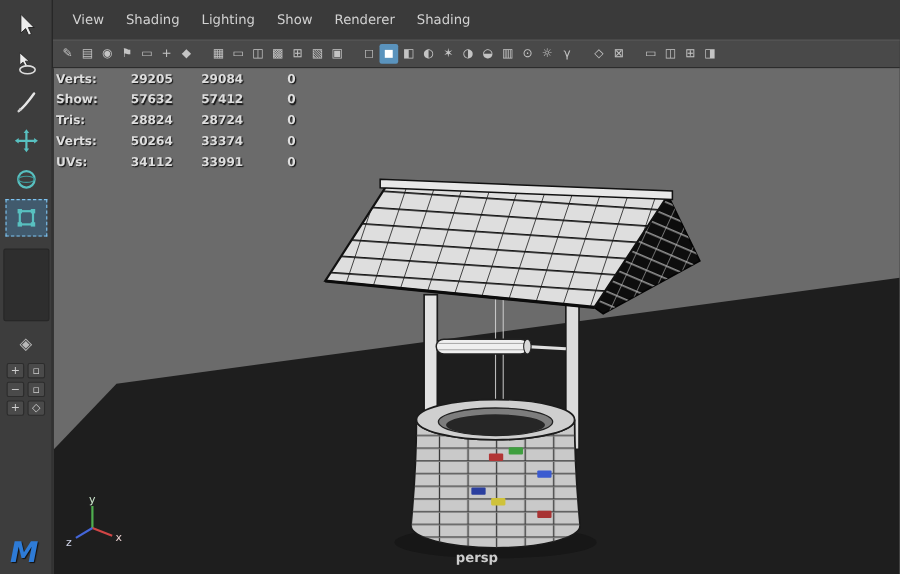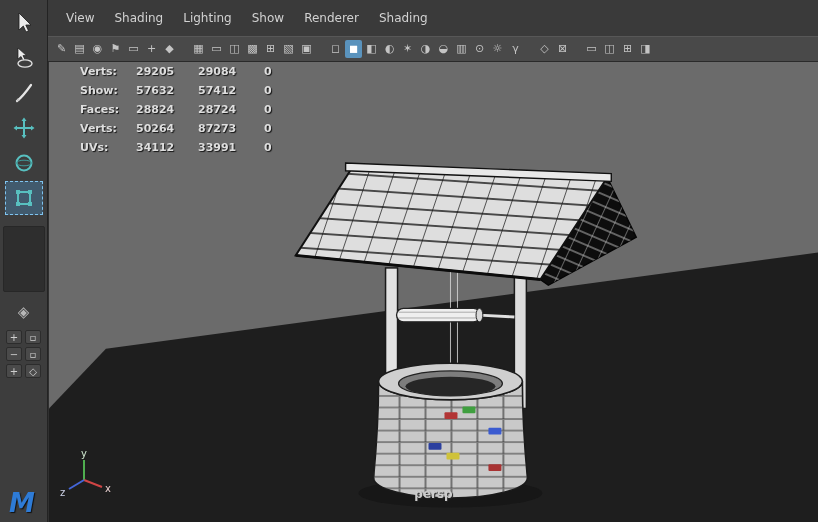--- a/index.html
+++ b/index.html
@@ -22,24 +22,24 @@
   .menubar{height:36px;background:#3a3a3a;display:flex;align-items:center;padding-left:8px;flex:none;}
   .menu-item{color:#d2d2d2;font-size:12px;padding:0 10px;cursor:default;}
   .iconbar{height:24px;background:#494949;border-top:1px solid #575757;border-bottom:1px solid #2a2a2a;display:flex;align-items:center;padding-left:5px;flex:none;}
   .ticon{width:17px;height:18px;color:#c4c4c4;font-size:11px;line-height:18px;text-align:center;margin-right:1px;border-radius:2px;}
   .ticon.active{background:#5a93bd;color:#ffffff;}
   .tsep{width:11px;height:18px;}
 
   
   .viewport{flex:1;position:relative;background:#6b6b6b;border-left:1px solid #303030;overflow:hidden;}
   .scene{position:absolute;left:0;top:0;width:100%;height:100%;}
-  .hud{position:absolute;top:3px;left:31px;display:grid;grid-template-columns:56px 62px 66px 60px;row-gap:6px;font-size:11px;font-weight:bold;color:#dedede;text-shadow:1px 1px 1px #151515;}
+  .hud{position:absolute;top:3px;left:2px;display:grid;grid-template-columns:56px 62px 66px 60px;row-gap:6px;font-size:11px;font-weight:bold;color:#dedede;text-shadow:1px 1px 1px #151515;}
   .hud .lab{text-align:left;}
-  .hud .num{text-align:left;}
-  .persp-label{position:absolute;bottom:21px;left:0;right:0;text-align:center;color:#cdcdcd;font-size:12px;font-weight:bold;text-shadow:1px 1px 1px #222;}
+  .hud .num{text-align:center;}
+  .persp-label{position:absolute;bottom:8px;left:0;right:0;text-align:center;color:#cdcdcd;font-size:12px;font-weight:bold;text-shadow:1px 1px 1px #222;}
   .axis{position:absolute;left:8px;bottom:22px;}
 </style>
 </head>
 <body>
 
 <div class="app">
 
   <aside class="sidebar">
 
     <div class="tool">
@@ -227,28 +227,28 @@
         <span class="lab">Verts:</span>
         <span class="num">29205</span>
         <span class="num">29084</span>
         <span class="num">0</span>
 
         <span class="lab">Show:</span>
         <span class="num">57632</span>
         <span class="num">57412</span>
         <span class="num">0</span>
 
-        <span class="lab">Faces:</span>
+        <span class="lab">Tris:</span>
         <span class="num">28824</span>
         <span class="num">28724</span>
         <span class="num">0</span>
 
         <span class="lab">Verts:</span>
         <span class="num">50264</span>
-        <span class="num">87273</span>
+        <span class="num">33374</span>
         <span class="num">0</span>
 
         <span class="lab">UVs:</span>
         <span class="num">34112</span>
         <span class="num">33991</span>
         <span class="num">0</span>
       </div>
 
       <svg class="axis" width="60" height="52" viewBox="0 0 60 52">
         <line x1="27" y1="32" x2="27" y2="12" stroke-width="2" stroke="#4fae4f"></line>

